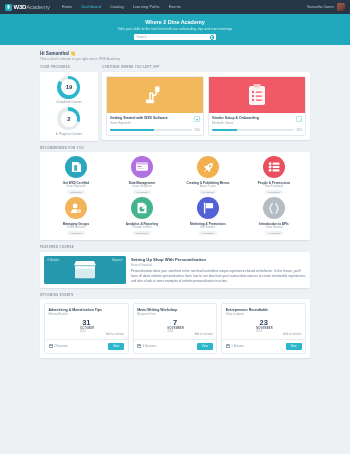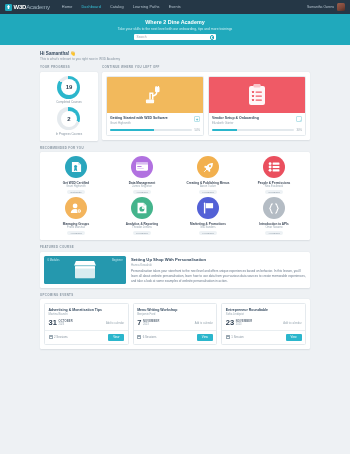--- a/index.html
+++ b/index.html
@@ -164,21 +164,21 @@
 
   
   .ev-card { margin-top: 5px; padding: 4px; }
   .ev-grid { display: flex; gap: 4px; }
   .ev {
     flex: 1; border: 0.4px solid #e5eaee; border-radius: 1.5px;
     padding: 3.5px 3.5px 0;
   }
   .ev-ttl { font-size: 3.5px; font-weight: bold; color: #34495e; }
   .ev-auth { font-size: 2.8px; color: #9aa8b2; margin-top: 0.8px; }
-  .ev-mid { display: flex; align-items: center; margin: 3px 0 3px; }
+  .ev-mid { display: flex; align-items: center; margin: 3px 0 3px; flex-direction: column; }
   .ev-day { font-size: 7.5px; font-weight: bold; color: #2d3e50; line-height: 1; }
   .ev-md { margin-left: 1.6px; }
   .ev-mo { font-size: 2.6px; font-weight: bold; color: #5d6b7a; text-transform: uppercase; letter-spacing: .2px;}
   .ev-yr { font-size: 2.6px; color: #9aa8b2; }
   .ev-add { margin-left: auto; font-size: 2.6px; color: #9aa8b2; }
   .ev-foot {
     border-top: 0.4px solid #e9eef1;
     margin: 0 -3.5px; padding: 3px 3.5px;
     display: flex; align-items: center; gap: 1.5px;
   }

